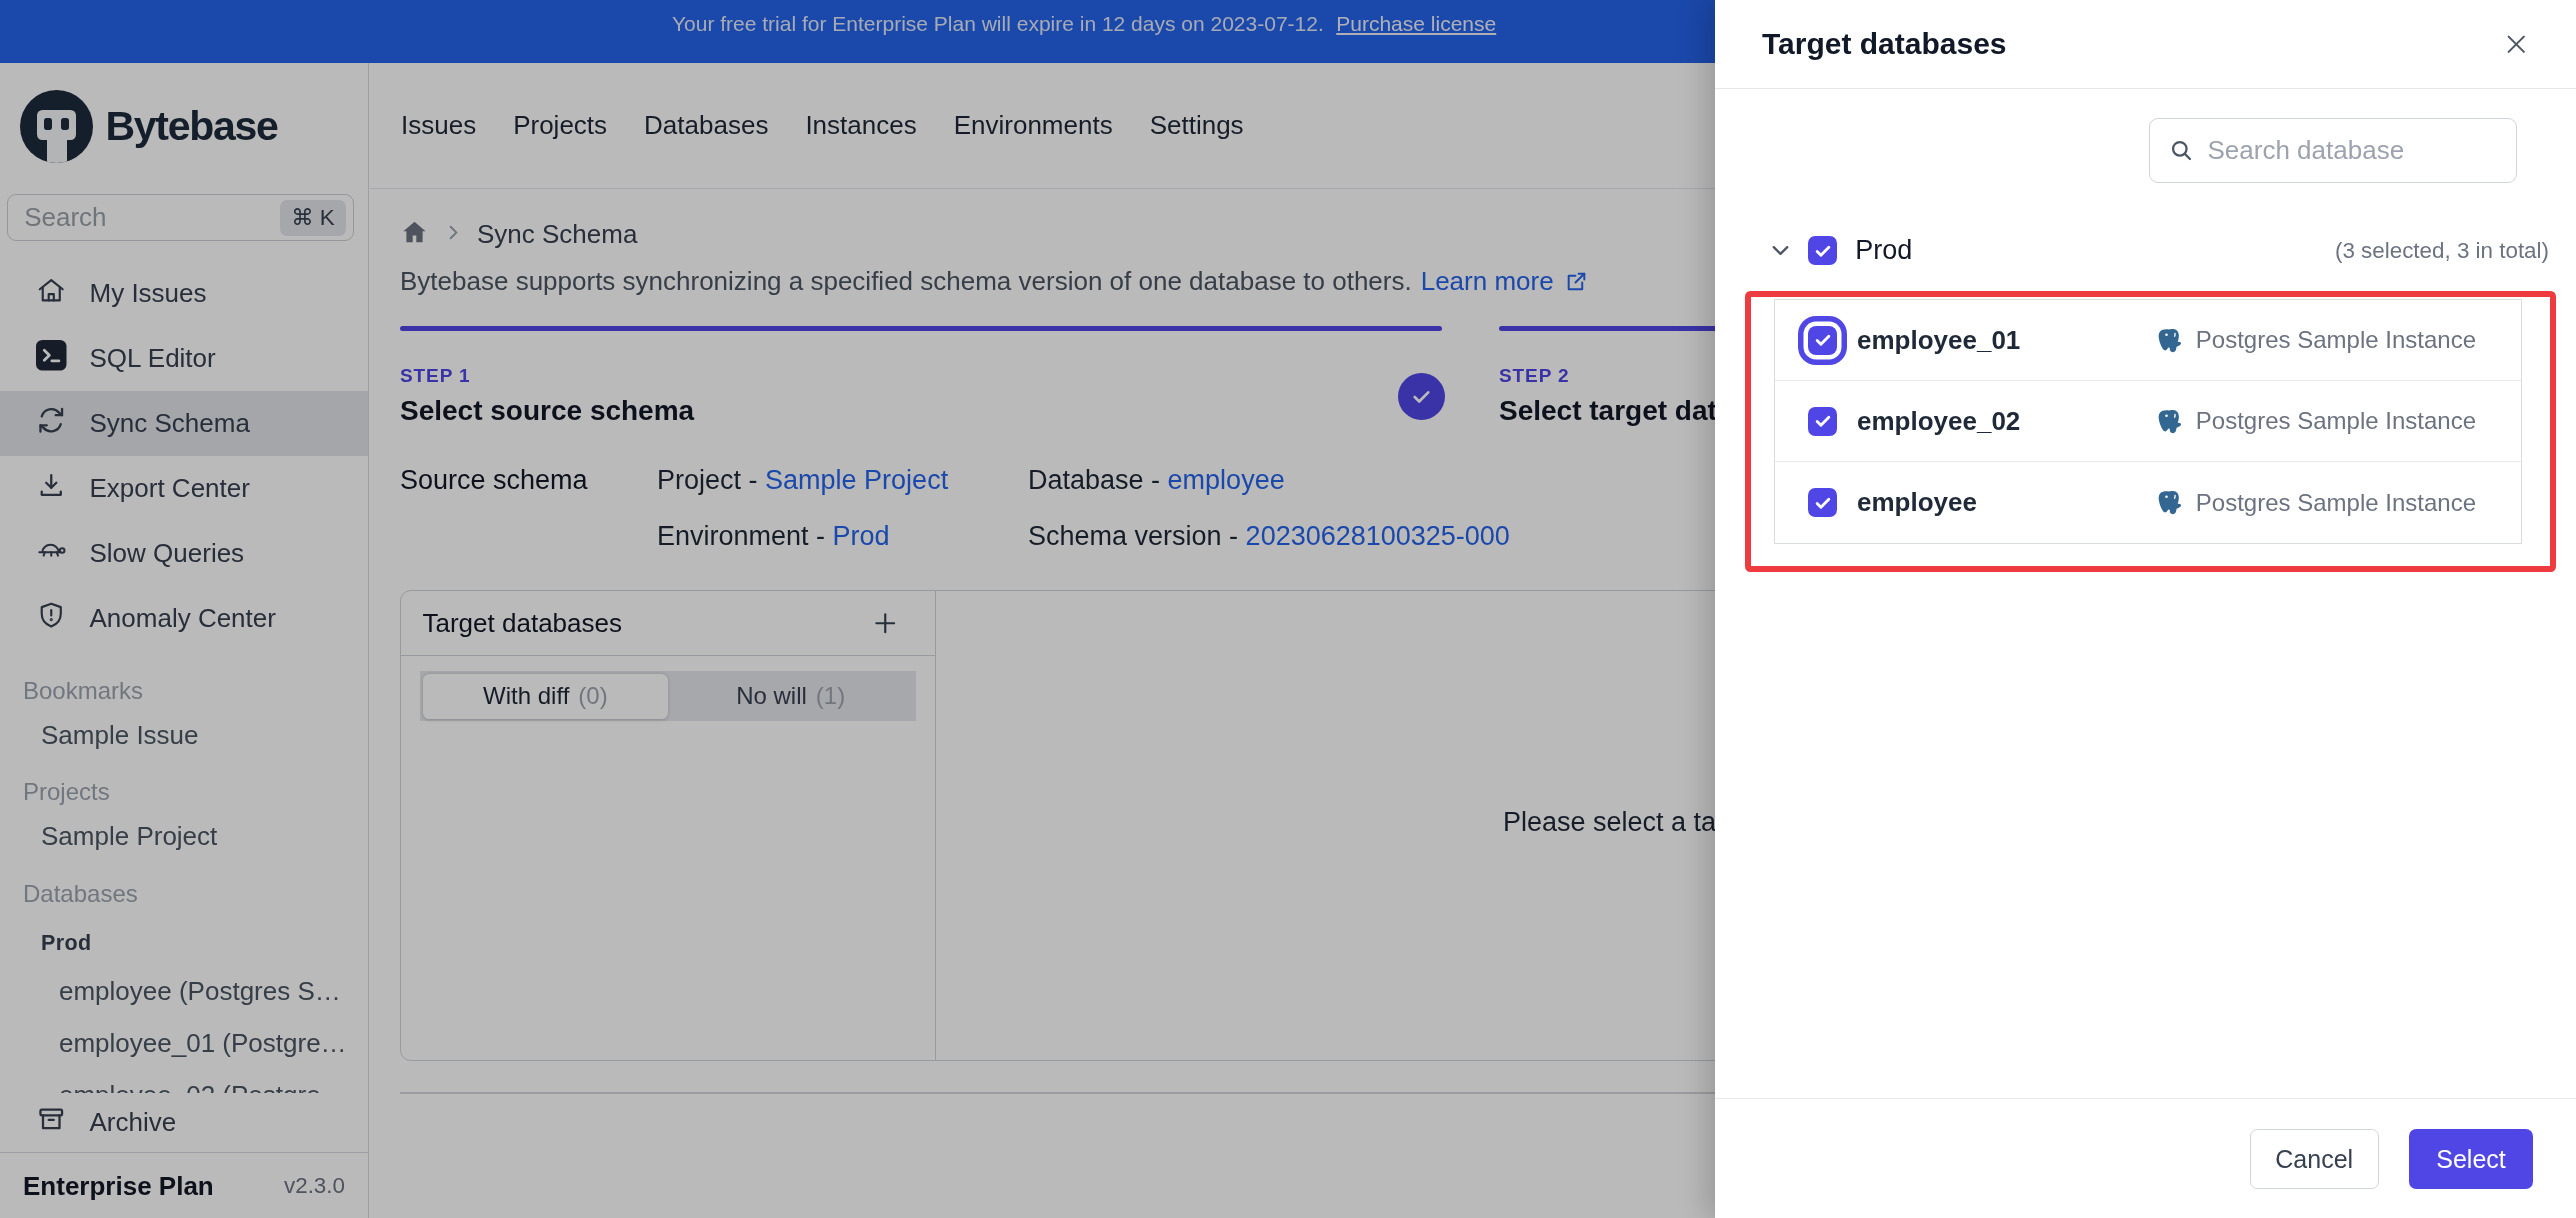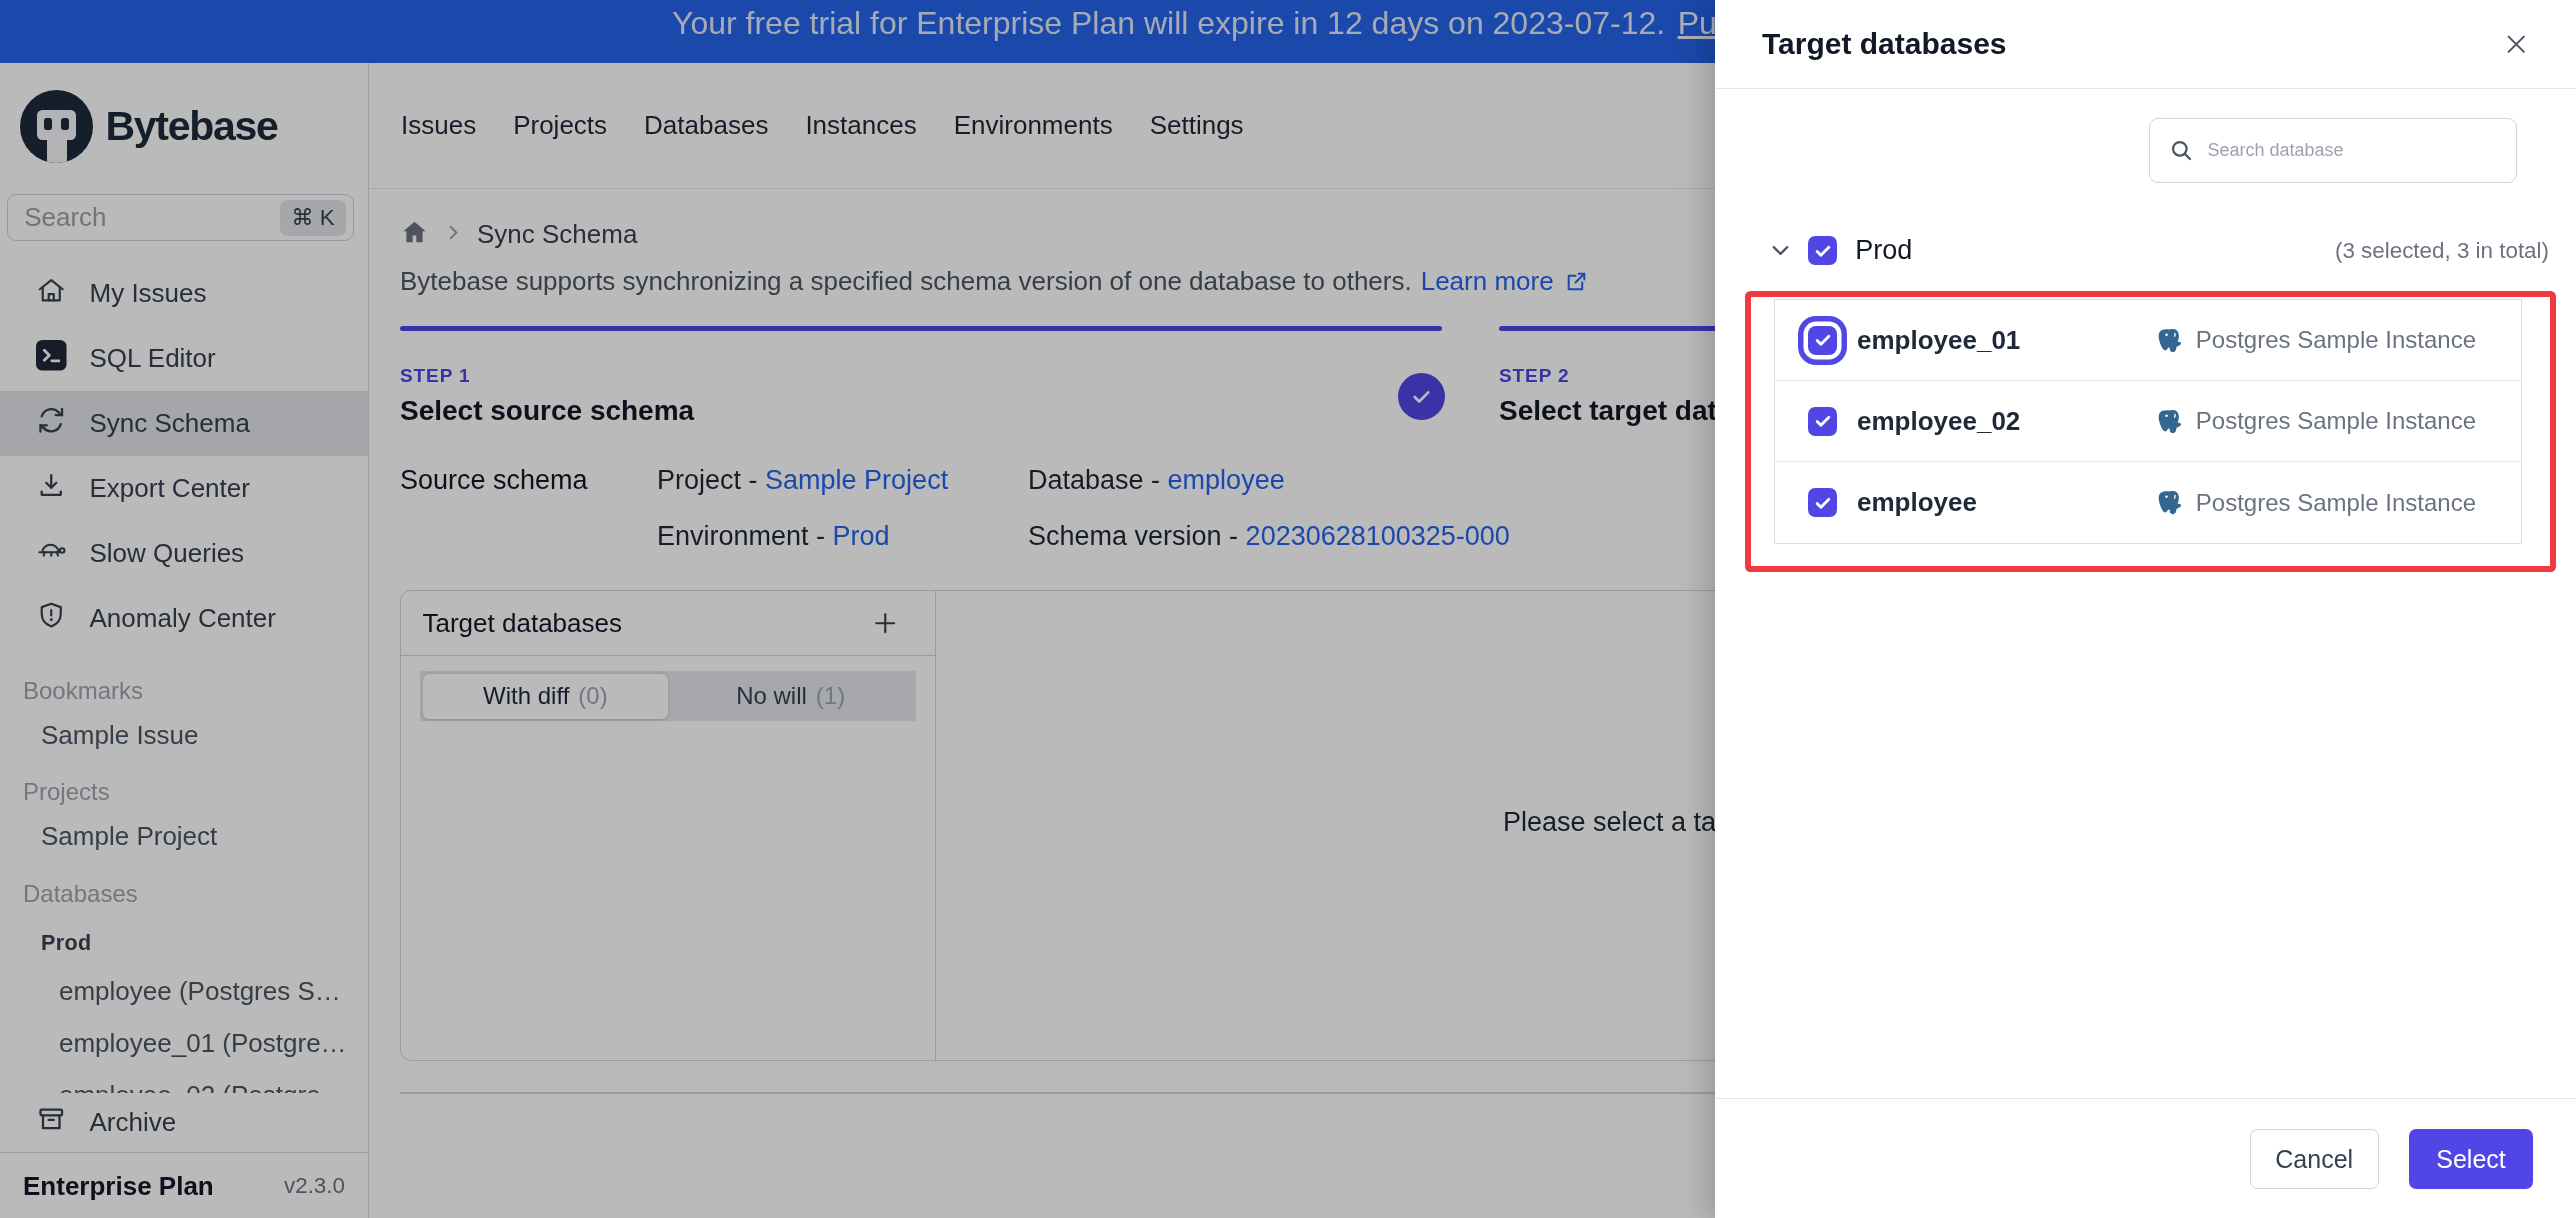--- a/index.html
+++ b/index.html
@@ -3,21 +3,21 @@
 <meta charset="utf-8">
 <style>
   * { margin:0; padding:0; box-sizing:border-box; }
   html,body { width:2576px; height:1219px; overflow:hidden; background:#fff;
     font-family:"Liberation Sans", sans-serif; }
   .stage { position:relative; width:2576px; height:1219px; overflow:hidden; background:#fff; }
 
   
   .banner { position:absolute; left:0; top:0; width:2576px; height:63px; background:#2563eb; z-index:1; }
   .banner-text { position:absolute; left:672px; top:0; height:47px; display:flex; align-items:center;
-    font-size:32px; color:#e4e9f7; white-space:nowrap; }
+    font-size:21px; color:#e4e9f7; white-space:nowrap; }
   .banner-text a { color:#eef1fb; text-decoration:underline; margin-left:12.5px; cursor:pointer; }
 
   
   .sidebar { position:absolute; left:0; top:63px; width:369px; height:1156px; background:#fff;
     border-right:0.9px solid #d7dade; z-index:1; display:flex; flex-direction:column; }
   .logo-row { height:126px; display:flex; align-items:center; padding-left:20px; flex:none; }
   .logo-mark { width:73px; height:73px; border-radius:50%; background:#1e2b3c; position:relative; overflow:hidden; flex:none; }
   .logo-mark .plug { position:absolute; left:17px; top:20px; width:39px; height:30.5px; background:#f6f7f8; border-radius:5.4px; }
   .logo-mark .eye1 { position:absolute; left:24px; top:28px; width:8px; height:12.5px; background:#1e2b3c; border-radius:2.7px; }
   .logo-mark .eye2 { position:absolute; left:41px; top:28px; width:8px; height:12.5px; background:#1e2b3c; border-radius:2.7px; }
@@ -86,21 +86,21 @@
 
   
   .overlay { position:absolute; inset:0; background:rgba(0,0,0,0.27); z-index:40; }
   .drawer { position:absolute; left:1715px; top:0; width:861px; height:1219px; background:#fff; z-index:50;
     box-shadow:-9px 0 27px rgba(0,0,0,0.18); }
   .d-header { height:89px; border-bottom:0.9px solid #e5e7eb; display:flex; align-items:center; padding:0 40px 0 47px; }
   .d-title { font-size:30px; font-weight:700; color:#111827; flex:1; }
   .close-btn { width:39px; height:39px; display:flex; align-items:center; justify-content:center; cursor:pointer; }
   .d-search { position:absolute; right:59px; top:118px; width:368px; height:65px; border:1.8px solid #d1d5db; border-radius:9px;
     display:flex; align-items:center; padding:0 16px 0 18px; gap:12.5px; background:#fff; }
-  .d-search input { flex:1; border:none; outline:none; font-size:18px; color:#0f766e; min-width:0; background:transparent;
+  .d-search input { flex:1; border:none; outline:none; font-size:26px; color:#0f766e; min-width:0; background:transparent;
     font-family:"Liberation Sans", sans-serif; }
   .d-search input::placeholder { color:#9ca3af; }
   .d-group { position:absolute; left:52px; right:27px; top:231px; height:39px; display:flex; align-items:center; }
   .d-group .chev { cursor:pointer; display:flex; }
   .checkbox { width:29px; height:29px; border-radius:7.2px; background:#4f46e5; display:flex; align-items:center; justify-content:center; flex:none; cursor:pointer; }
   .checkbox.focus-ring { box-shadow:0 0 0 4.5px #fff, 0 0 0 10px #5047e5; border-radius:8px; }
   .d-group .checkbox { margin-left:14.3px; }
   .d-group-name { font-size:27px; font-weight:500; color:#111827; margin-left:18px; flex:1; }
   .d-group-summary { font-size:22.4px; color:#6b7280; }
   .d-list { position:absolute; left:59px; top:299px; width:748px; background:#fff; border:0.9px solid #d9dce1; }

